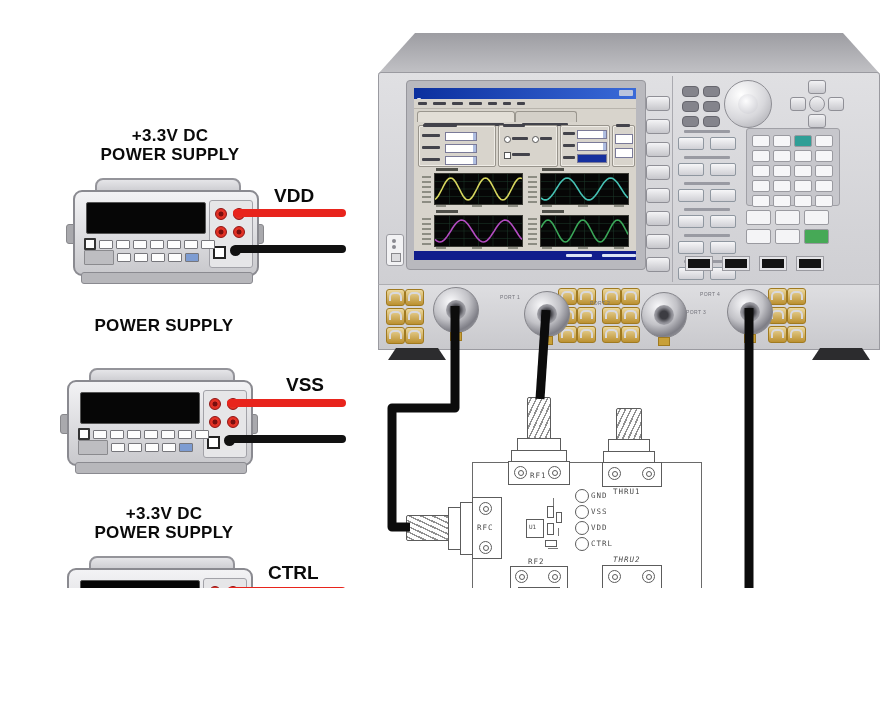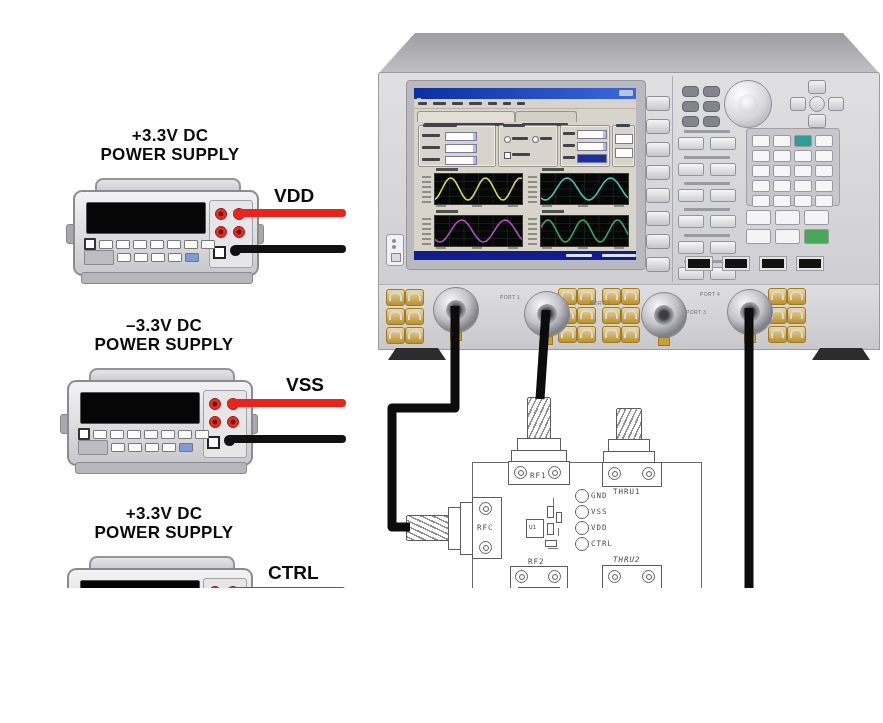--- a/index.html
+++ b/index.html
@@ -180,21 +180,20 @@
         <div class="ps-btn"></div>
         <div class="ps-btn"></div>
         <div class="ps-btn blue"></div>
       </div>
   </div>
   <div class="lead-label" style="left:274px;top:185px;">VDD</div>
   <div class="wire red" style="left:233px;top:209px;width:113px;"></div>
   <div class="wire blk" style="left:233px;top:245px;width:113px;"></div>
 
   <div class="ps-title" style="left:54px;top:316px;">
-    <div>–3.3V DC</div>
     <div>POWER SUPPLY</div>
   </div>
   <div class="ps" style="left:67px;top:380px;">
     <div class="ps-handle"></div>
     <div class="ps-knob" style="left:-7px;top:34px;"></div>
     <div class="ps-knob" style="left:180px;top:34px;"></div>
     <div class="ps-body"></div>
     <div class="ps-base"></div>
     <div class="ps-display"></div>
     <div class="ps-rpanel"></div>

